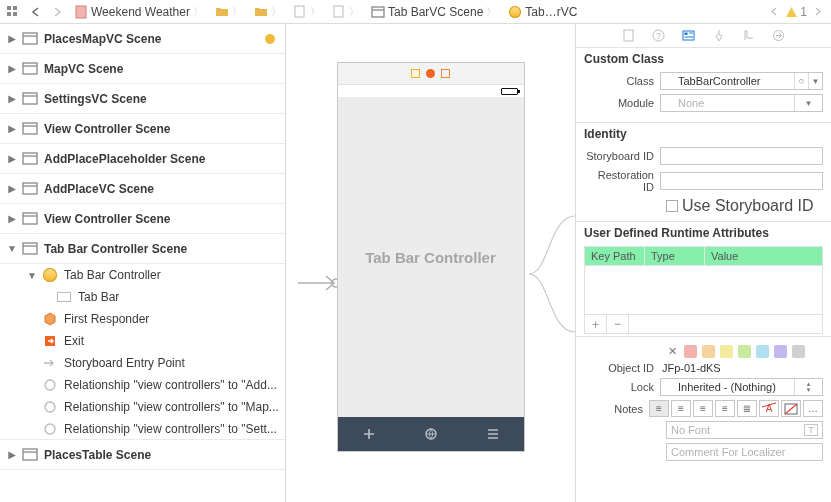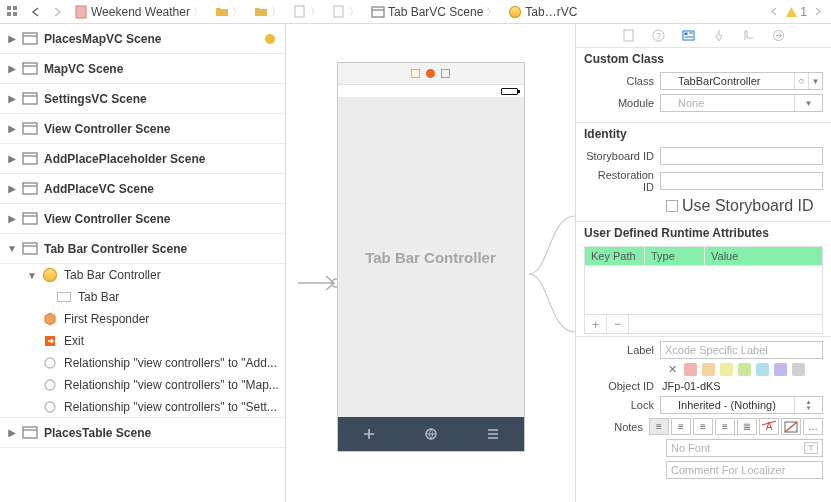--- a/index.html
+++ b/index.html
@@ -306,20 +306,29 @@
             <svg width="14" height="14">
               <rect x="2" y="2" width="10" height="10" fill="#f0651f"></rect>
               <path d="M5 7h5M8 5l2 2-2 2" stroke="#fff" fill="none" stroke-width="1.4"></path>
             </svg>
           </span>
           <span class="lbl">Exit</span>
         </div>
       <div class="orow child">
           <span class="disc none">▶</span>
           <span class="sc-icon">
+            <svg width="14" height="10">
+              <path class="arrR" d="M1 5h9M7 2l3 3-3 3"></path>
+            </svg>
+          </span>
+          <span class="lbl">Storyboard Entry Point</span>
+        </div>
+      <div class="orow child">
+          <span class="disc none">▶</span>
+          <span class="sc-icon">
             <svg width="14" height="14">
               <circle class="circO" cx="7" cy="7" r="5"></circle>
             </svg>
           </span>
           <span class="lbl">Relationship "view controllers" to "Add...</span>
         </div>
       <div class="orow child">
           <span class="disc none">▶</span>
           <span class="sc-icon">
             <svg width="14" height="14">
@@ -483,24 +492,20 @@
             </div>
           <div class="body"></div>
           <div class="ftr">
               <div class="fbtn">＋</div>
               <div class="fbtn">−</div>
             </div>
         </div>
       </div>
 
       <div class="sec" style="border-bottom:none;">
-        <div class="frow">
-            <label>Label</label>
-            <div class="inputlike dim">Xcode Specific Label</div>
-          </div>
         <div class="swatches">
           <span class="sw x">✕</span>
           <span class="sw" style="background:#f2b3ae"></span>
           <span class="sw" style="background:#f4d39e"></span>
           <span class="sw" style="background:#f3ec9e"></span>
           <span class="sw" style="background:#c9ea9e"></span>
           <span class="sw" style="background:#b0e0ef"></span>
           <span class="sw" style="background:#c3b8ee"></span>
           <span class="sw" style="background:#d0d0d0"></span>
         </div>

